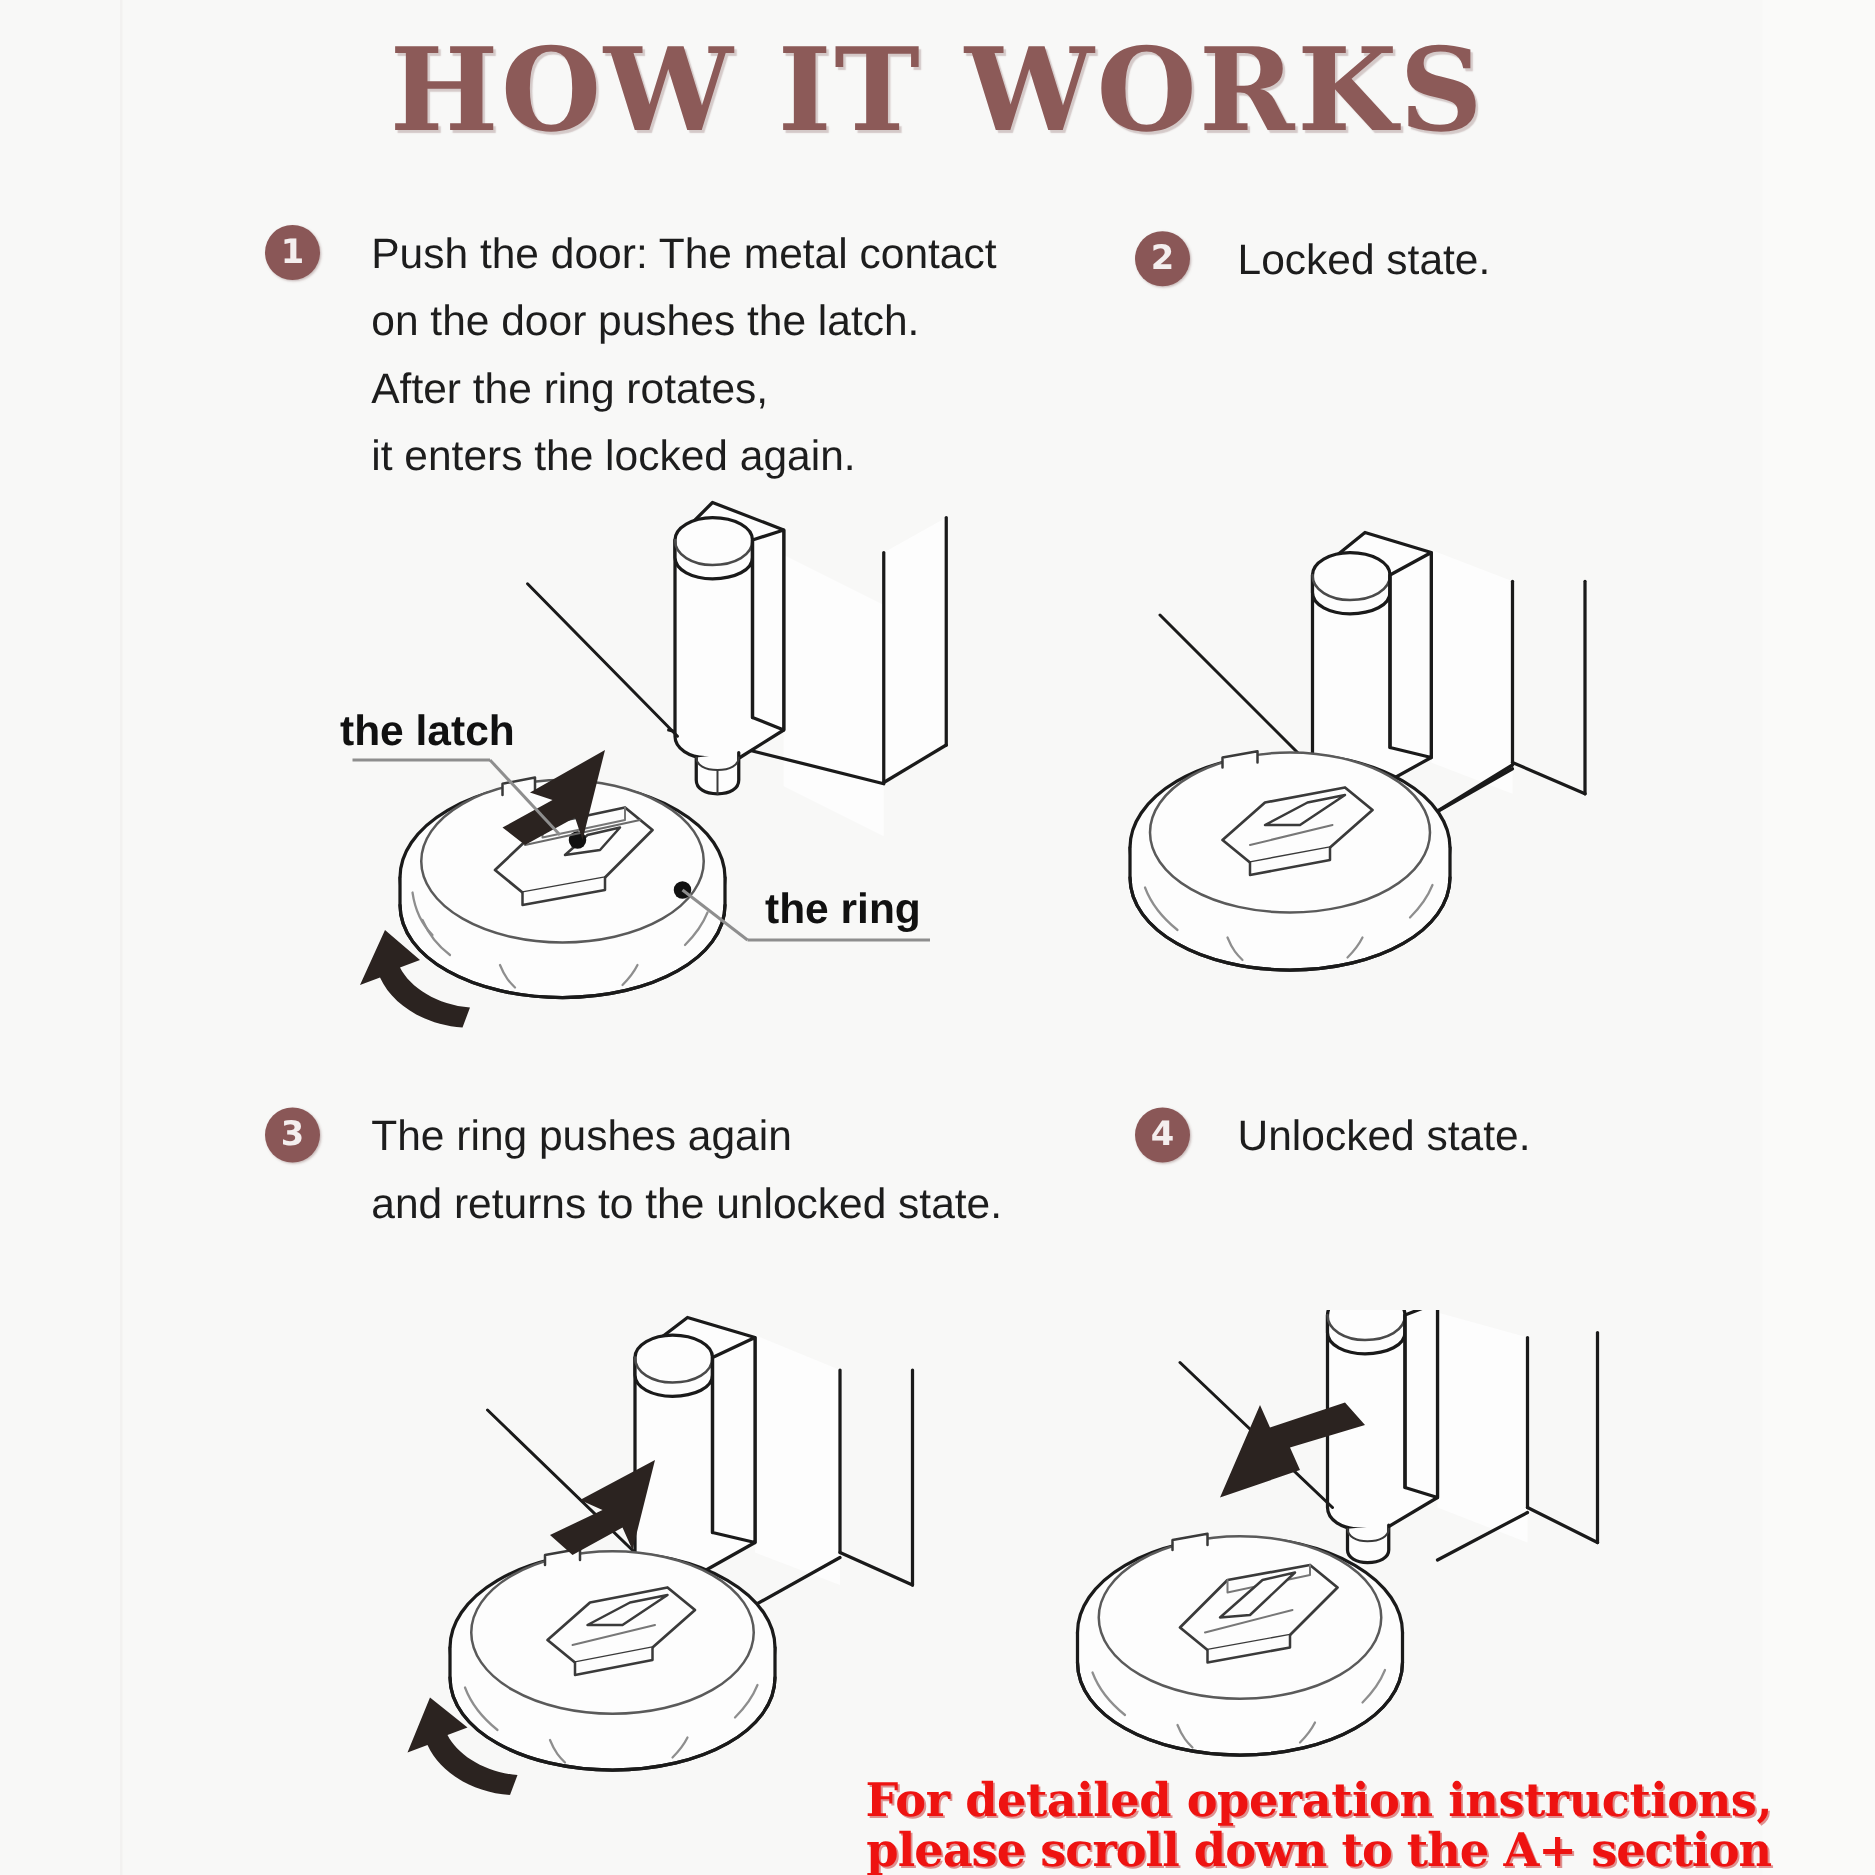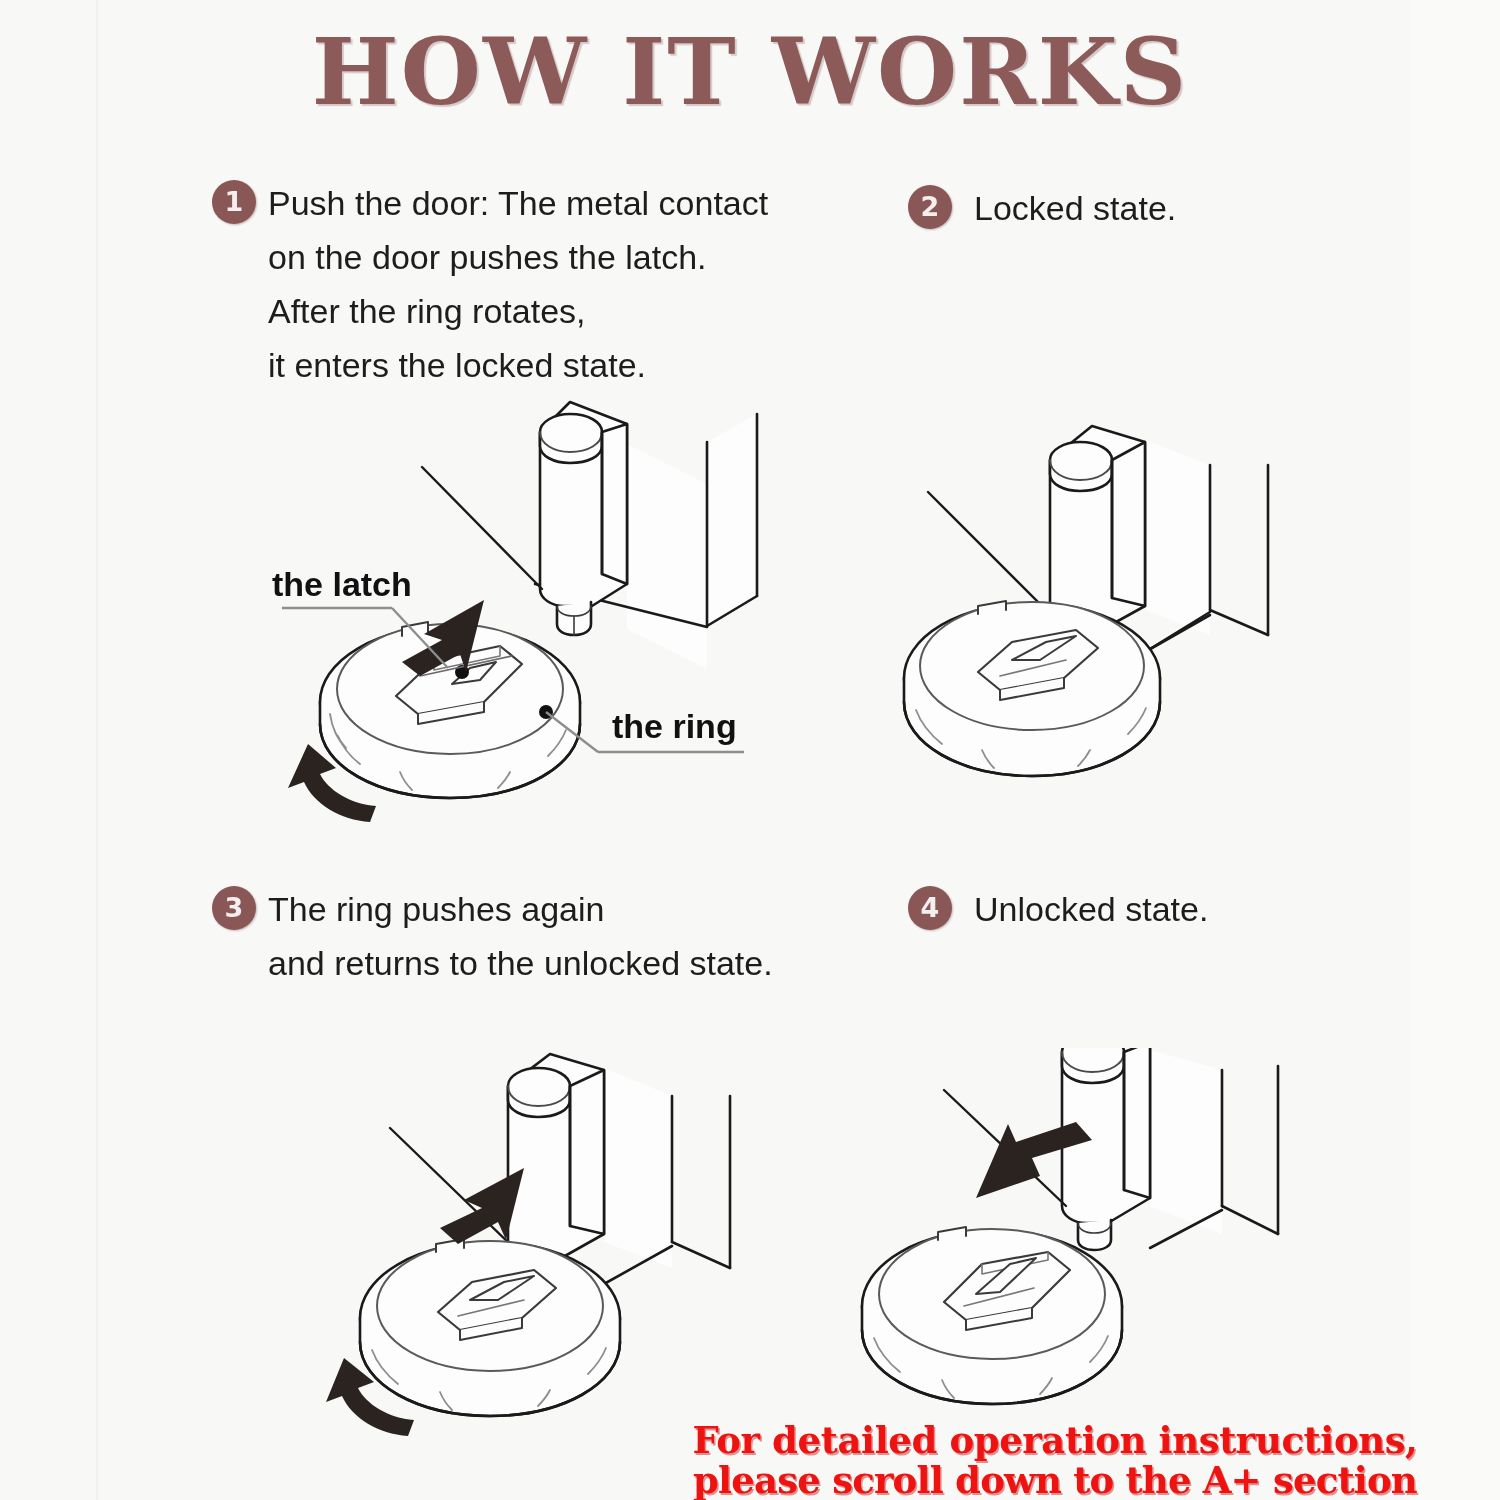--- a/index.html
+++ b/index.html
@@ -59,29 +59,29 @@
     box-shadow: 1px 1px 2px rgba(110,70,70,0.35);
   }
   .step-lines {
     position: absolute;
     left: 56px; top: -4px;
     font-size: 34px;
     color: #1d1d1d;
     line-height: 54px;
     white-space: nowrap;
   }
-  .step-lines div { height: 54px; }
+  .step-lines div { height: 54px; margin-left: 29px; }
 
   
   #step1 { left: 212px; top: 180px; }
   #step2 { left: 908px; top: 185px; }
   #step3 { left: 212px; top: 886px; }
   #step4 { left: 908px; top: 886px; }
 
-  #step2 .step-lines, #step4 .step-lines { left: 66px; }
+  #step2 .step-lines, #step4 .step-lines { left: 53px; }
 
   .diagram { position: absolute; }
   #dia1 { left: 252px; top: 384px; font-weight: bold; }
   #dia2 { left: 880px; top: 420px; }
   #dia3 { left: 312px; top: 1050px; }
   #dia4 { left: 840px; top: 1048px; }
 
   #footnote {
     position: absolute;
     left: 640px; top: 1420px;
@@ -106,21 +106,21 @@
   <div id="seam2"></div>
 
   <div id="title">HOW IT WORKS</div>
 
   <div class="step-block" id="step1">
     <div class="badge">1</div>
     <div class="step-lines">
       <div>Push the door: The metal contact</div>
       <div>on the door pushes the latch.</div>
       <div>After the ring rotates,</div>
-      <div>it enters the locked state.</div>
+      <div>it enters the locked again.</div>
     </div>
   </div>
 
   <div class="step-block" id="step2">
     <div class="badge">2</div>
     <div class="step-lines">
       <div>Locked state.</div>
     </div>
   </div>
 

